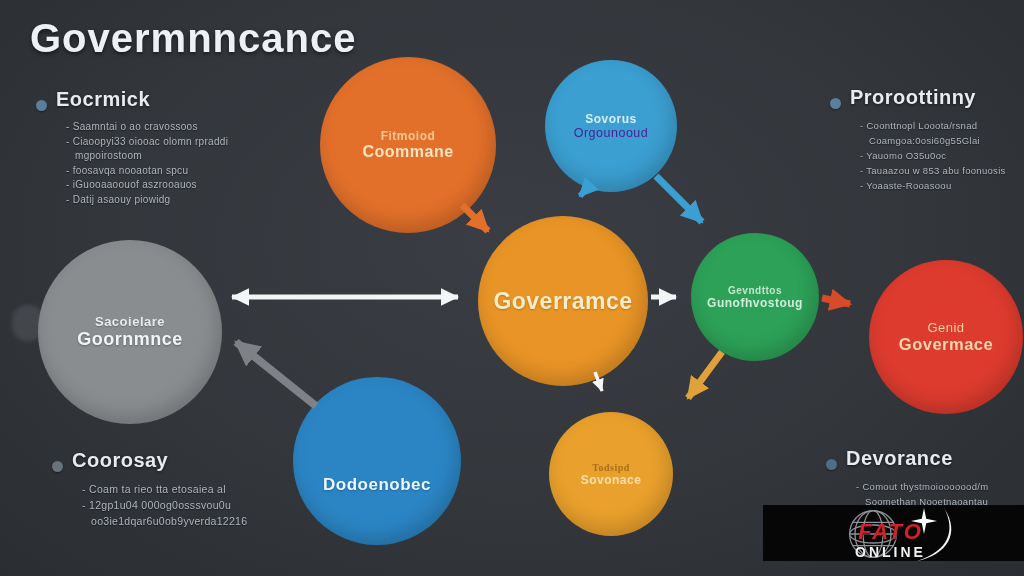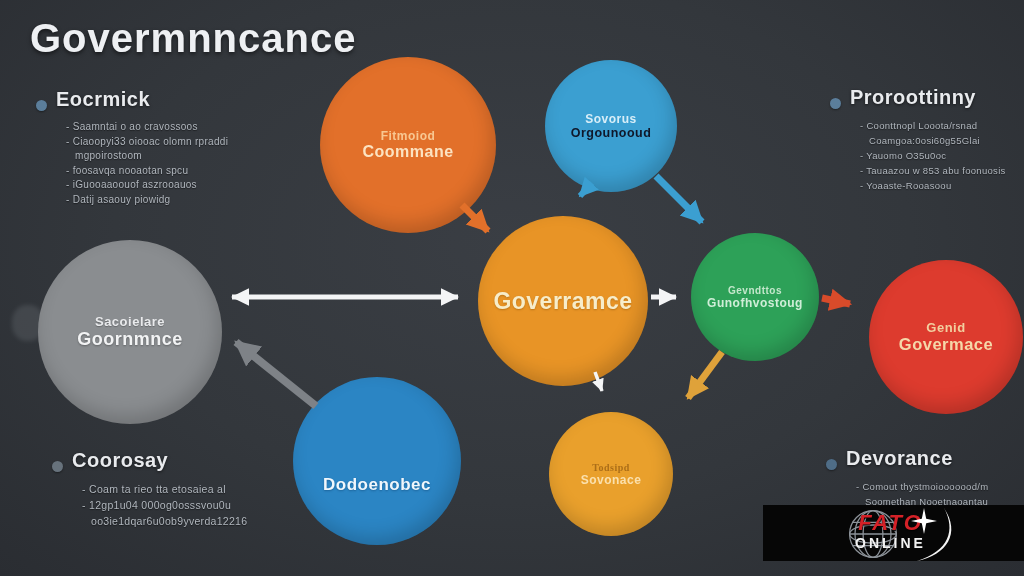--- a/index.html
+++ b/index.html
@@ -40,48 +40,48 @@
   }
   .nl{letter-spacing:.5px;}
   .n-gray{background:var(--p-gray-node,#8a8d90);}
   .n-gray .nl1{font-size:13px;color:#e9eaec;font-weight:700;text-shadow:0 1px 1px rgba(0,0,0,.25);}
   .n-gray .nl2{font-size:18px;color:#f2f3f4;font-weight:700;text-shadow:0 1px 2px rgba(0,0,0,.3);}
   .n-orange-top{background:var(--p-orange,#e2702a);}
   .n-orange-top .nl1{font-size:12px;color:rgba(255,228,180,.75);font-weight:600;}
   .n-orange-top .nl2{font-size:16px;color:rgba(255,240,210,.9);font-weight:700;}
   .n-blue-top{background:var(--p-blue,#3b9fd1);}
   .n-blue-top .nl1{font-size:12px;color:#d8eef8;font-weight:700;}
-  .n-blue-top .nl2{font-size:12.5px;color:#0f172a;font-weight:700;}
+  .n-blue-top .nl2{font-size:12.5px;color:#4c1d95;font-weight:400;}
   .n-center{background:var(--p-amber,#e89426);}
   .n-center .nl1{font-size:23px;color:#f7edca;font-weight:700;text-shadow:0 1px 2px rgba(120,70,0,.4);}
   .n-green{background:var(--p-green,#2da158);}
   .n-green .nl1{font-size:10px;color:#c3e7cb;font-weight:700;}
   .n-green .nl2{font-size:12px;color:#d0eed8;font-weight:700;}
   .n-red{background:var(--p-red,#dd3b2e);}
-  .n-red .nl1{font-size:13px;color:#f2cf9f;font-weight:700;text-align:center;}
+  .n-red .nl1{font-size:13px;color:#f2cf9f;font-weight:400;text-align:center;}
   .n-red .nl2{font-size:16.5px;color:#f5d8a9;font-weight:700;}
   .n-blue-bottom{background:var(--p-blue-dark,#2b85c4);}
   .n-blue-bottom .nl1{font-size:17px;color:#f0f7fc;font-weight:700;text-shadow:0 1px 2px rgba(0,40,80,.35);margin-top:48px;}
   .n-orange-small{background:var(--p-amber-small,#e9a02c);}
   .n-orange-small .nl1{font-size:10px;color:rgba(120,70,10,.55);font-weight:700;font-family:Liberation Serif, serif;}
   .n-orange-small .nl2{font-size:12px;color:rgba(255,240,205,.8);font-weight:700;}
   
   .arrows{position:absolute;left:0;top:0;pointer-events:none;}
   
   .blob{
     position:absolute;left:12px;top:305px;width:32px;height:36px;border-radius:45%;
     background:#5a5f64;opacity:.45;filter:blur(2px);
   }
   
   .logo{
     position:absolute;left:763px;top:505px;width:261px;height:56px;
     background:#060606;display:flex;align-items:center;overflow:hidden;
   }
   .logo-globe{position:absolute;left:82px;top:2px;}
-  .logo-text{position:absolute;left:92px;top:7px;line-height:1;text-align:center;}
+  .logo-text{position:absolute;left:92px;top:16px;line-height:1;text-align:center;}
   .logo-fato{
     font-size:22px;font-weight:700;font-style:italic;color:var(--p-logo-red,#d42127);
     letter-spacing:2px;text-shadow:0 1px 1px #000;
   }
   .logo-online{
     font-size:14px;font-weight:700;color:#f2f2f2;letter-spacing:3px;margin-top:2px;
   }
   .logo-swoosh{position:absolute;left:148px;top:-2px;}
   .logo-sparkle{position:absolute;left:148px;top:3px;}
 </style>

